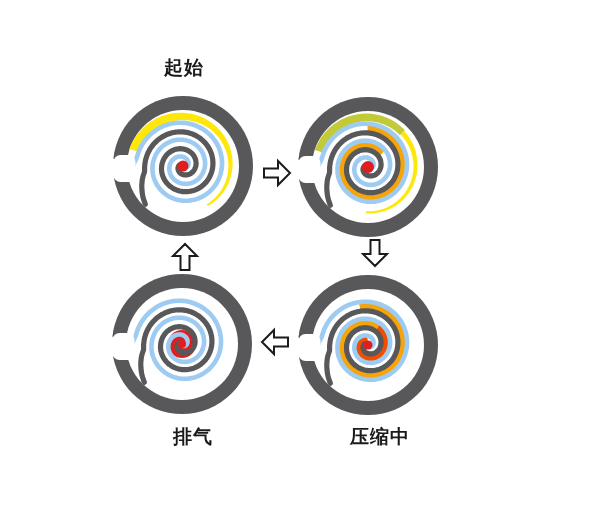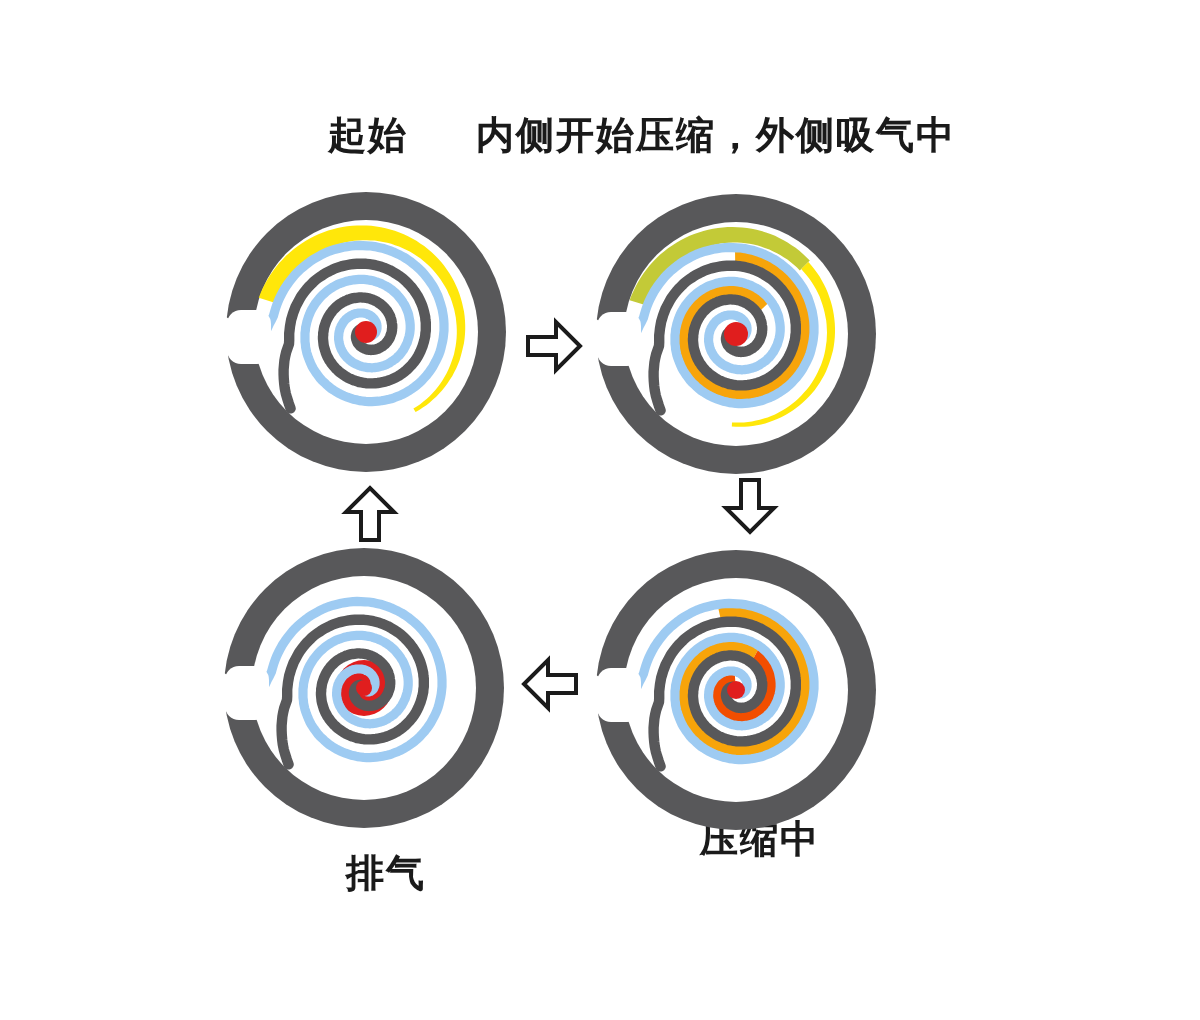--- a/index.html
+++ b/index.html
@@ -19,23 +19,22 @@
   .arrow.down{transform:rotate(90deg);}
   .arrow.left{transform:scaleX(-1);}
   .arrow.up{transform:rotate(-90deg);}
 </style>
 </head>
 <body>
 
 <div class="stage-wrap">
 
   <div class="lbl" style="left: 184px; top: 68px; color: rgb(26, 26, 26);">起始</div>
-  <div class="lbl" style="left: 358px; top: 68px; color: rgb(26, 26, 26);">内侧开始压缩，外侧吸气中</div>
   <div class="lbl" style="left: 193px; top: 437px; color: rgb(26, 26, 26);">排气</div>
-  <div class="lbl" style="left: 380px; top: 420px; color: rgb(26, 26, 26);">压缩中</div>
+  <div class="lbl" style="left: 380px; top: 437px; color: rgb(26, 26, 26);">压缩中</div>
 
   <svg class="panel" style="left:108px;top:91px" viewBox="0 0 150 150">
       <circle cx="75" cy="75" r="70" fill="#58585a"></circle>
       <circle cx="75" cy="75" r="56" fill="#ffffff"></circle>
       <path d="M21.4,57.9 L 22.3,55.5 L 23.3,53.2 L 24.5,50.9 L 25.7,48.7 L 27.0,46.6 L 28.5,44.5 L 30.0,42.5 L 31.6,40.5 L 33.3,38.7 L 35.0,36.9 L 36.9,35.2 L 38.8,33.6 L 40.8,32.1 L 42.8,30.7 L 44.9,29.4 L 47.1,28.1 L 49.3,27.0 L 51.5,26.0 L 53.8,25.1 L 56.1,24.3 L 58.5,23.6 L 60.8,23.0 L 63.2,22.5 L 65.6,22.1 L 68.1,21.9 L 70.5,21.7 L 72.9,21.7 L 75.3,21.7 L 77.7,21.9 L 80.1,22.2 L 82.5,22.6 L 84.8,23.1 L 87.1,23.7 L 89.4,24.4 L 91.7,25.2 L 93.9,26.1 L 96.0,27.1 L 98.1,28.2 L 100.2,29.4 L 102.1,30.7 L 104.1,32.0 L 105.9,33.5 L 107.7,35.0 L 109.4,36.6 L 111.0,38.3 L 112.6,40.0 L 114.0,41.8 L 115.4,43.7 L 116.7,45.6 L 117.9,47.6 L 119.0,49.6 L 120.0,51.7 L 120.9,53.8 L 121.7,55.9 L 122.4,58.1 L 123.0,60.3 L 123.5,62.5 L 124.0,64.8 L 124.3,67.0 L 124.5,69.3 L 124.6,71.5 L 124.6,73.8 L 124.5,76.0 L 124.3,78.2 L 124.0,80.5 L 123.5,82.6 L 123.0,84.8 L 122.4,87.0 L 121.8,89.1 L 121.0,91.1 L 120.1,93.2 L 119.1,95.1 L 118.1,97.1 L 116.9,98.9 L 115.7,100.7 L 114.4,102.5 L 113.0,104.2 L 111.6,105.8 L 110.1,107.4 L 108.5,108.8 L 106.9,110.2 L 105.2,111.6 L 103.4,112.8 L 101.6,114.0 L 99.8,115.0 L 98.7,113.3 L 100.4,112.2 L 102.1,111.1 L 103.7,109.8 L 105.3,108.5 L 106.8,107.1 L 108.2,105.6 L 109.6,104.1 L 110.9,102.5 L 112.1,100.9 L 113.2,99.2 L 114.3,97.4 L 115.3,95.6 L 116.2,93.8 L 117.0,91.9 L 117.7,90.0 L 118.4,88.0 L 119.0,86.1 L 119.4,84.1 L 119.8,82.1 L 120.1,80.0 L 120.3,78.0 L 120.4,75.9 L 120.4,73.9 L 120.3,71.8 L 120.1,69.8 L 119.9,67.7 L 119.5,65.7 L 119.1,63.7 L 118.5,61.7 L 117.9,59.7 L 117.2,57.8 L 116.3,55.9 L 115.5,54.0 L 114.5,52.2 L 113.4,50.5 L 112.3,48.7 L 111.1,47.1 L 109.8,45.5 L 108.4,43.9 L 107.0,42.4 L 105.5,41.0 L 103.9,39.6 L 102.3,38.3 L 100.6,37.1 L 98.9,36.0 L 97.1,34.9 L 95.3,34.0 L 93.4,33.1 L 91.5,32.3 L 89.5,31.6 L 87.6,30.9 L 85.6,30.4 L 83.5,30.0 L 81.5,29.6 L 79.4,29.3 L 77.3,29.2 L 75.3,29.1 L 73.2,29.1 L 71.1,29.2 L 69.0,29.4 L 67.0,29.7 L 64.9,30.1 L 62.9,30.6 L 60.9,31.2 L 58.9,31.9 L 57.0,32.6 L 55.1,33.5 L 53.2,34.4 L 51.4,35.4 L 49.6,36.5 L 47.9,37.7 L 46.2,39.0 L 44.6,40.3 L 43.1,41.7 L 41.6,43.2 L 40.2,44.7 L 38.8,46.3 L 37.5,48.0 L 36.3,49.7 L 35.2,51.4 L 34.2,53.3 L 33.2,55.1 L 32.4,57.0 L 31.6,59.0 L 30.9,60.9 Z" fill="#ffe70a"></path>
       <polyline points="37.3,113.2 36.4,110.7 35.6,108.2 34.9,105.8 34.4,103.3 34.1,100.9 33.9,98.5 33.8,96.1 33.8,93.8 34.0,91.5 34.2,89.3 34.6,87.1 35.1,85.0 35.8,83.0 36.5,81.0 36.6,79.2 36.6,77.4 36.6,75.7 36.8,74.0 37.0,72.2 37.3,70.5 37.6,68.8 38.1,67.2 38.6,65.5 39.2,63.9 39.8,62.3 40.6,60.8 41.4,59.3 42.2,57.8 43.1,56.4 44.1,55.1 45.2,53.7 46.2,52.5 47.4,51.3 48.6,50.1 49.8,49.0 51.1,48.0 52.5,47.1 53.8,46.2 55.2,45.3 56.7,44.6 58.1,43.9 59.6,43.2 61.1,42.7 62.6,42.2 64.2,41.8 65.7,41.5 67.3,41.2 68.9,41.0 70.4,40.9 72.0,40.8 73.6,40.9 75.1,40.9 76.7,41.1 78.2,41.3 79.7,41.6 81.2,42.0 82.7,42.4 84.1,42.9 85.5,43.5 86.9,44.1 88.2,44.8 89.5,45.6 90.8,46.4 92.0,47.2 93.2,48.1 94.3,49.1 95.4,50.1 96.4,51.1 97.4,52.2 98.3,53.3 99.2,54.5 100.0,55.7 100.8,56.9 101.5,58.2 102.1,59.5 102.7,60.8 103.2,62.1 103.6,63.4 104.0,64.8 104.3,66.2 104.6,67.5 104.7,68.9 104.9,70.3 104.9,71.7 104.9,73.0 104.9,74.4 104.7,75.7 104.6,77.1 104.3,78.4 104.0,79.7 103.6,81.0 103.2,82.3 102.7,83.5 102.2,84.7 101.6,85.9 101.0,87.1 100.3,88.2 99.6,89.2 98.8,90.3 98.0,91.3 97.1,92.2 96.2,93.1 95.3,94.0 94.3,94.8 93.3,95.6 92.3,96.3 91.2,97.0 90.1,97.6 89.0,98.1 87.9,98.6 86.7,99.1 85.6,99.5 84.4,99.8 83.2,100.1 82.1,100.3 80.9,100.5 79.7,100.6 78.5,100.7 77.3,100.7 76.1,100.7 75.0,100.6 73.8,100.4 72.7,100.2 71.5,100.0 70.4,99.6 69.3,99.3 68.3,98.9 67.2,98.4 66.2,98.0 65.2,97.4 64.3,96.8 63.4,96.2 62.5,95.6 61.6,94.9 60.8,94.1 60.0,93.4 59.3,92.6 58.6,91.8 57.9,90.9 57.3,90.0 56.7,89.2 56.2,88.2 55.7,87.3 55.3,86.4 54.9,85.4 54.6,84.4 54.3,83.4 54.0,82.4 53.8,81.4 53.7,80.4 53.6,79.4 53.5,78.4 53.5,77.4 53.6,76.5 53.6,75.5 53.8,74.5 53.9,73.6 54.1,72.6 54.4,71.7 54.7,70.8 55.0,69.9 55.4,69.0 55.8,68.2 56.2,67.4 56.7,66.6 57.2,65.8 57.8,65.1 58.3,64.3 58.9,63.7 59.6,63.0 60.2,62.4 60.9,61.8 61.6,61.3 62.3,60.8 63.1,60.3 63.8,59.9 64.6,59.5 65.4,59.2 66.1,58.8 66.9,58.6 67.7,58.3 68.6,58.1 69.4,58.0 70.2,57.9 71.0,57.8 71.8,57.7 72.6,57.7 73.4,57.8 74.2,57.8 75.0,57.9 75.8,58.1 76.5,58.2 77.3,58.5 78.0,58.7 78.7,59.0 79.4,59.3 80.1,59.6 80.7,60.0 81.3,60.4 81.9,60.8 82.5,61.2 83.1,61.7 83.6,62.2 84.1,62.7 84.6,63.2 85.0,63.7 85.5,64.3 85.8,64.8 86.2,65.4 86.5,66.0 86.8,66.6 87.1,67.2 87.3,67.9 87.5,68.5 87.7,69.1 87.8,69.7 87.9,70.4 88.0,71.0 88.1,71.6 88.1,72.3 88.1,72.9 88.0,73.5 88.0,74.1 87.9,74.7 87.8,75.3 87.6,75.8 87.4,76.4 87.2,76.9 87.0,77.5 86.8,78.0 86.5,78.5 86.2,79.0 85.9,79.4 85.6,79.9 85.2,80.3 84.9,80.7 84.5,81.1 84.1,81.4 83.7,81.7 83.3,82.1 82.9,82.3 82.5,82.6 82.0,82.8 81.6,83.1 81.1,83.3 80.7,83.4 80.2,83.6 79.8,83.7 79.3,83.8 78.9,83.9 78.4,83.9 78.0,83.9 77.5,84.0 77.1,83.9 76.7,83.9 76.2,83.9 75.8,83.8 75.4,83.7 75.0,83.6 74.6,83.4 74.3,83.3 73.9,83.1 73.6,82.9 73.2,82.8 72.9,82.5 72.6,82.3 72.3,82.1 72.0,81.9 71.8,81.6 71.6,81.3 71.3,81.1 71.1,80.8 70.9,80.5 70.8,80.2 70.6,79.9 70.5,79.6 70.4,79.4 70.3,79.1 70.2,78.8 70.1,78.5 70.1,78.2 70.0,77.9 70.0,77.6 70.0,77.3 70.0,77.0 70.1,76.8 70.1,76.5 70.2,76.3 70.2,76.0 70.3,75.8 70.4,75.5 70.5,75.3 70.6,75.1 70.7,74.9 70.9,74.7 71.0,74.6 71.2,74.4 71.3,74.2 71.5,74.1 71.6,74.0 71.8,73.9 72.0,73.8 72.1,73.7 72.3,73.6 72.5,73.6 72.6,73.5 72.8,73.5 73.0,73.5 73.2,73.4 73.3,73.4 73.5,73.5" fill="none" stroke="#58585a" stroke-width="5.2" stroke-linecap="round" stroke-linejoin="round"></polyline>
       <polyline points="22.0,85.3 22.5,82.7 23.1,80.2 23.8,77.8 24.6,75.5 25.6,73.2 26.6,71.1 27.7,69.0 28.7,67.0 29.3,64.9 29.9,62.9 30.6,60.9 31.4,58.9 32.3,57.0 33.3,55.1 34.3,53.3 35.5,51.5 36.7,49.8 38.0,48.2 39.3,46.6 40.7,45.1 42.2,43.6 43.8,42.3 45.4,41.0 47.0,39.8 48.7,38.6 50.5,37.6 52.3,36.6 54.1,35.7 55.9,34.9 57.8,34.2 59.7,33.6 61.7,33.1 63.6,32.6 65.6,32.3 67.6,32.0 69.5,31.8 71.5,31.7 73.5,31.8 75.5,31.9 77.4,32.0 79.4,32.3 81.3,32.7 83.2,33.1 85.0,33.7 86.9,34.3 88.7,35.0 90.4,35.8 92.1,36.6 93.8,37.5 95.4,38.5 97.0,39.6 98.5,40.8 100.0,42.0 101.4,43.2 102.7,44.5 104.0,45.9 105.2,47.4 106.3,48.8 107.4,50.4 108.4,51.9 109.3,53.5 110.1,55.2 110.9,56.8 111.5,58.5 112.1,60.3 112.6,62.0 113.1,63.8 113.4,65.5 113.7,67.3 113.9,69.1 114.0,70.9 114.0,72.7 114.0,74.4 113.8,76.2 113.6,78.0 113.3,79.7 112.9,81.4 112.5,83.1 112.0,84.8 111.4,86.4 110.7,88.0 109.9,89.6 109.1,91.1 108.3,92.6 107.3,94.0 106.3,95.4 105.3,96.7 104.1,98.0 103.0,99.2 101.8,100.4 100.5,101.5 99.2,102.5 97.8,103.5 96.4,104.4 95.0,105.2 93.6,106.0 92.1,106.7 90.6,107.3 89.0,107.9 87.5,108.4 85.9,108.8 84.3,109.1 82.7,109.4 81.1,109.6 79.5,109.7 77.9,109.8 76.4,109.8 74.8,109.7 73.2,109.5 71.7,109.3 70.1,108.9 68.6,108.6 67.1,108.1 65.7,107.6 64.2,107.0 62.8,106.4 61.5,105.7 60.1,104.9 58.8,104.1 57.6,103.3 56.4,102.3 55.3,101.4 54.2,100.3 53.1,99.3 52.1,98.2 51.2,97.0 50.3,95.8 49.5,94.6 48.7,93.4 48.0,92.1 47.4,90.8 46.8,89.4 46.3,88.1 45.8,86.7 45.4,85.4 45.1,84.0 44.8,82.6 44.7,81.2 44.5,79.8 44.5,78.4 44.5,77.0 44.5,75.6 44.7,74.2 44.8,72.8 45.1,71.5 45.4,70.1 45.8,68.8 46.2,67.5 46.7,66.3 47.2,65.0 47.8,63.8 48.5,62.6 49.2,61.5 49.9,60.4 50.7,59.4 51.6,58.3 52.4,57.4 53.4,56.4 54.3,55.6 55.3,54.7 56.3,53.9 57.4,53.2 58.5,52.5 59.6,51.9 60.7,51.3 61.9,50.8 63.0,50.4 64.2,50.0 65.4,49.6 66.6,49.3 67.8,49.1 69.0,48.9 70.2,48.8 71.4,48.7 72.7,48.7 73.9,48.7 75.1,48.8 76.2,49.0 77.4,49.2 78.6,49.4 79.7,49.8 80.8,50.1 81.9,50.5 83.0,51.0 84.0,51.5 85.0,52.0 86.0,52.6 86.9,53.2 87.9,53.9 88.7,54.6 89.6,55.4 90.4,56.1 91.1,57.0 91.8,57.8 92.5,58.7 93.2,59.6 93.7,60.5 94.3,61.4 94.8,62.4 95.2,63.3 95.6,64.3 96.0,65.3 96.3,66.3 96.5,67.4 96.7,68.4 96.9,69.4 97.0,70.4 97.1,71.5 97.1,72.5 97.1,73.5 97.0,74.5 96.9,75.5 96.7,76.5 96.5,77.4 96.2,78.4 95.9,79.3 95.6,80.3 95.2,81.1 94.8,82.0 94.3,82.9 93.9,83.7 93.3,84.5 92.8,85.2 92.2,86.0 91.6,86.7 90.9,87.3 90.3,88.0 89.6,88.6 88.8,89.1 88.1,89.6 87.3,90.1 86.6,90.6 85.8,91.0 85.0,91.4 84.2,91.7 83.3,92.0 82.5,92.2 81.7,92.4 80.8,92.6 80.0,92.7 79.2,92.8 78.3,92.9 77.5,92.9 76.7,92.8 75.9,92.8 75.0,92.7 74.2,92.5 73.5,92.4 72.7,92.2 71.9,91.9 71.2,91.6 70.5,91.3 69.8,91.0 69.1,90.6 68.4,90.2 67.8,89.8 67.2,89.3 66.6,88.9 66.1,88.4 65.5,87.9 65.0,87.3 64.6,86.8 64.1,86.2 63.7,85.6 63.4,85.0 63.0,84.4 62.7,83.8 62.4,83.1 62.2,82.5 61.9,81.8 61.8,81.2 61.6,80.5 61.5,79.9 61.4,79.2 61.3,78.6 61.3,77.9 61.3,77.3 61.4,76.6 61.4,76.0 61.5,75.4 61.6,74.8 61.8,74.2 61.9,73.6 62.1,73.0 62.4,72.4 62.6,71.9 62.9,71.4 63.2,70.9 63.5,70.4 63.8,69.9 64.2,69.5 64.6,69.0 64.9,68.6 65.3,68.3 65.8,67.9 66.2,67.6 66.6,67.3 67.1,67.0 67.5,66.7 68.0,66.5 68.5,66.3 68.9,66.1 69.4,65.9 69.9,65.8 70.4,65.7 70.8,65.6 71.3,65.5 71.8,65.5 72.3,65.5 72.7,65.5 73.2,65.5 73.6,65.5 74.1,65.6 74.5,65.7 74.9,65.8 75.4,65.9 75.8,66.1 76.1,66.3 76.5,66.4 76.9,66.6 77.2,66.8 77.6,67.1 77.9,67.3 78.2,67.6 78.4,67.8 78.7,68.1 79.0,68.4 79.2,68.7 79.4,69.0 79.6,69.3 79.8,69.6 79.9,69.9 80.1,70.2 80.2,70.5 80.3,70.8 80.4,71.1 80.4,71.5 80.5,71.8 80.5,72.1 80.5,72.4 80.5,72.7 80.5,73.0 80.5,73.3 80.4,73.6 80.4,73.8 80.3,74.1 80.2,74.4 80.1,74.6 80.0,74.8 79.9,75.1 79.8,75.3 79.6,75.5 79.5,75.7 79.3,75.9 79.1,76.0 79.0,76.2 78.8,76.3 78.6,76.4 78.4,76.6 78.3,76.7 78.1,76.7 77.9,76.8 77.7,76.9 77.5,76.9 77.3,76.9 77.2,77.0 77.0,77.0 76.8,77.0 76.6,77.0 76.5,76.9 76.3,76.9 76.2,76.8 76.0,76.8 75.9,76.7 75.7,76.7" fill="none" stroke="#9ecbf2" stroke-width="4.6" stroke-linecap="round" stroke-linejoin="round"></polyline>
       <circle cx="75" cy="75" r="5.5" fill="#e01e1e"></circle>
       <rect x="5.5" y="64" width="22" height="27" rx="7" fill="#ffffff"></rect>
       <rect x="-6" y="67" width="14" height="21" rx="5" fill="#ffffff"></rect>

